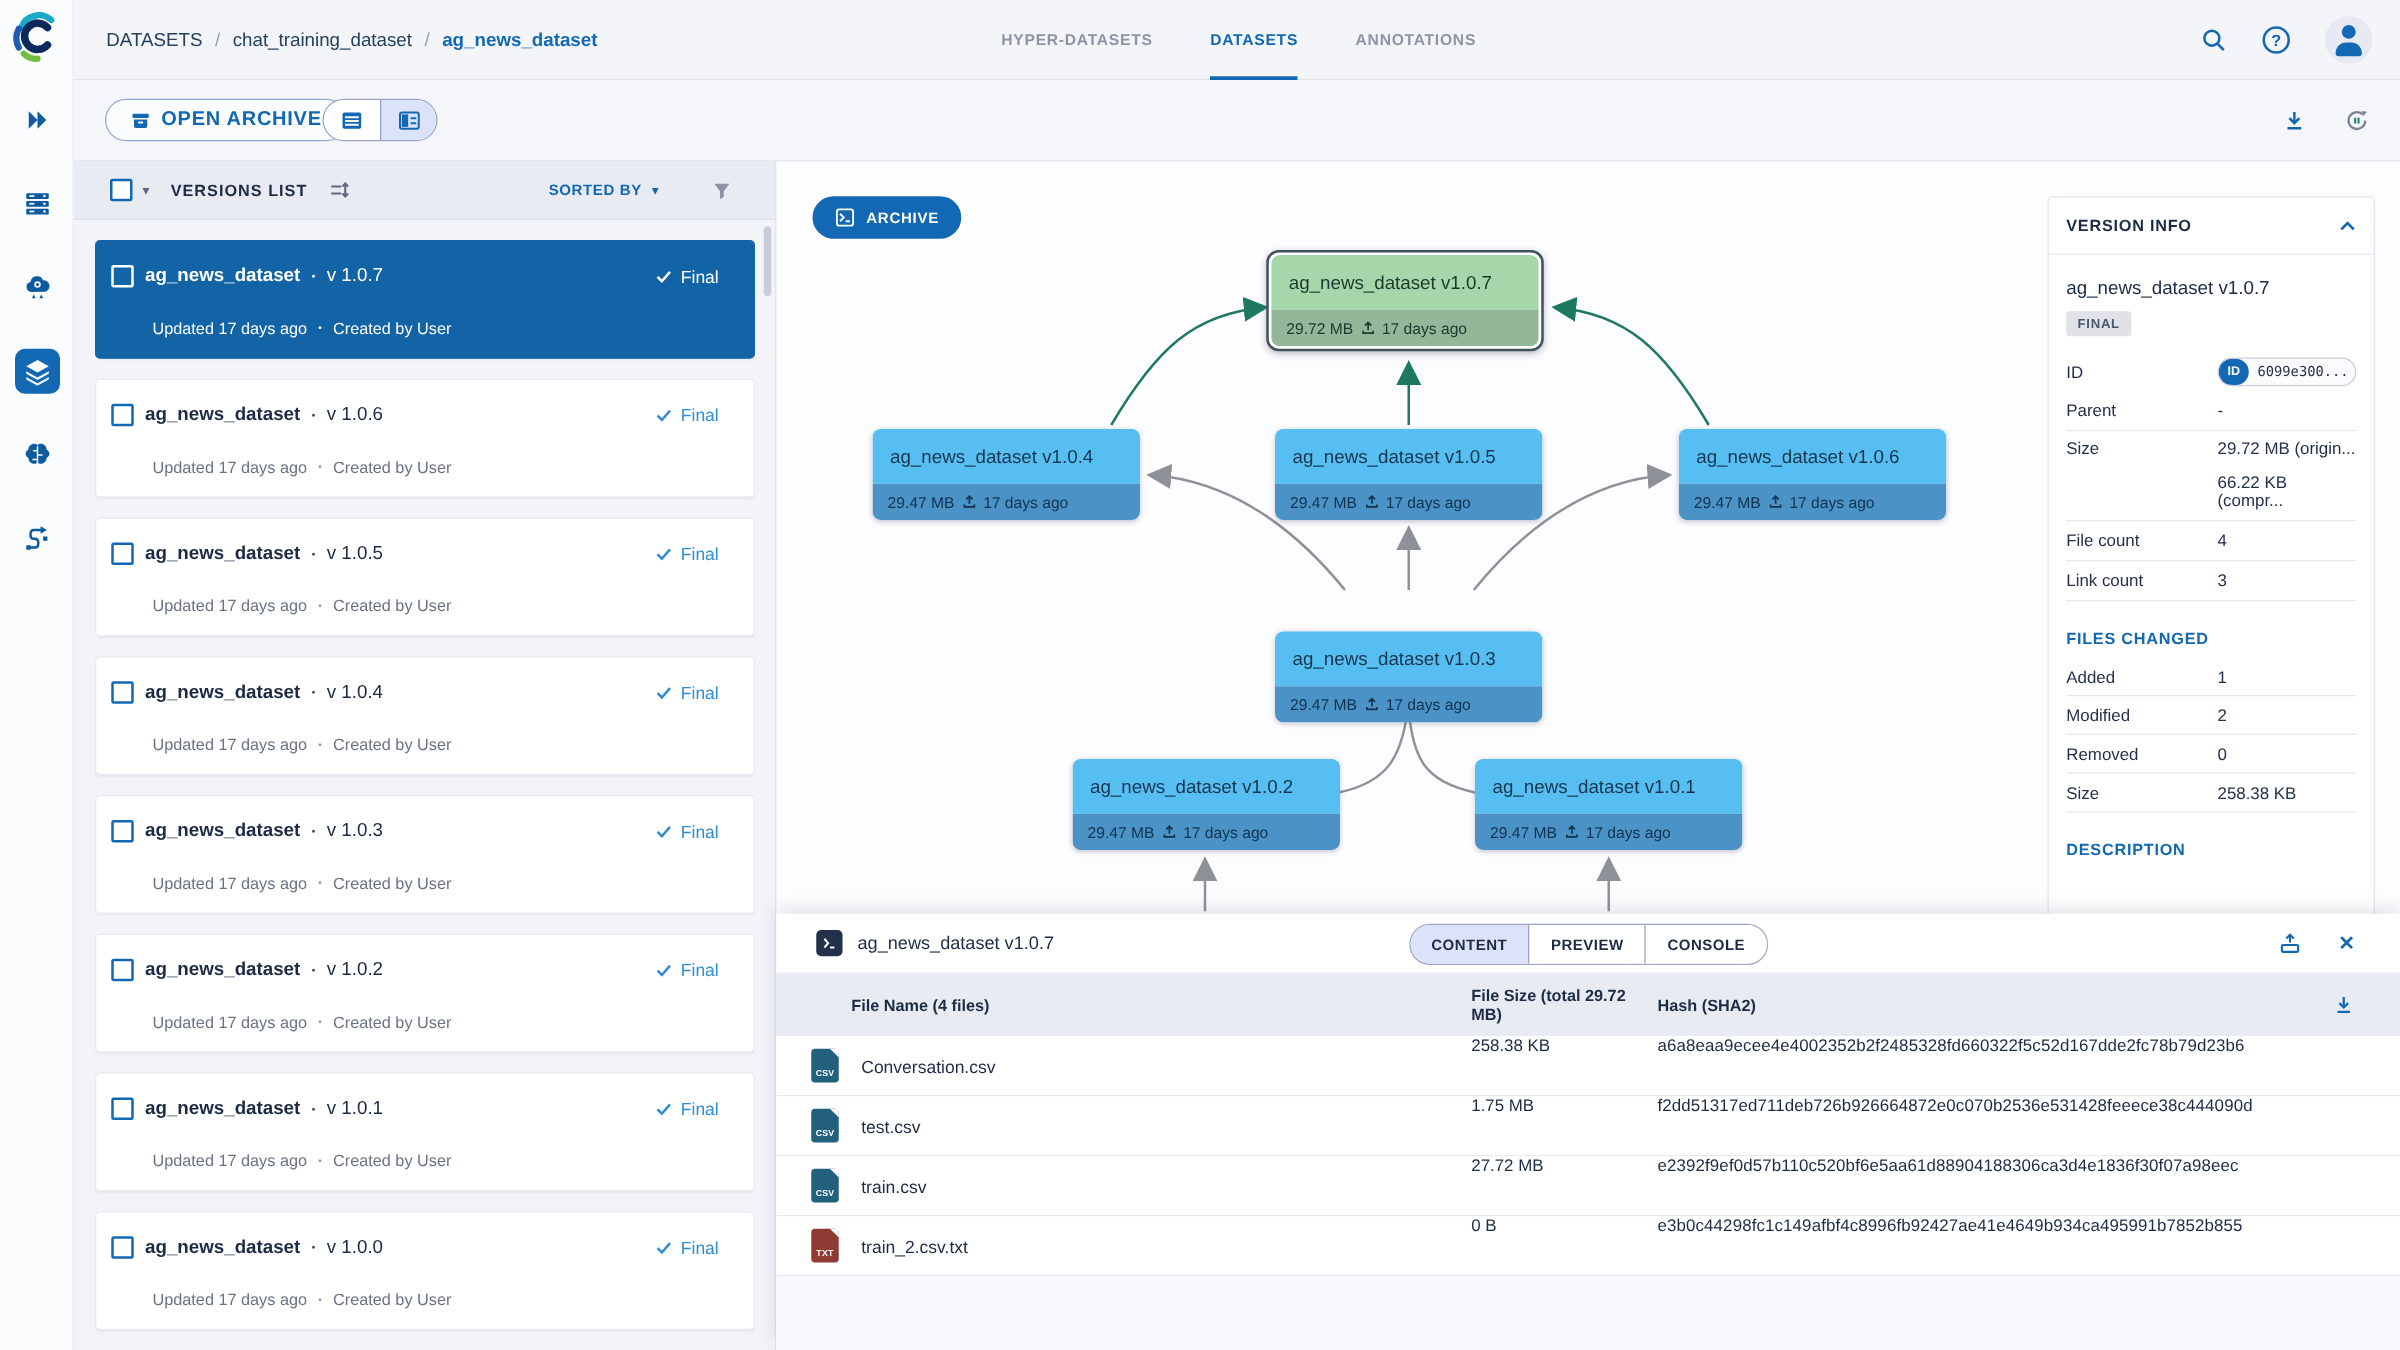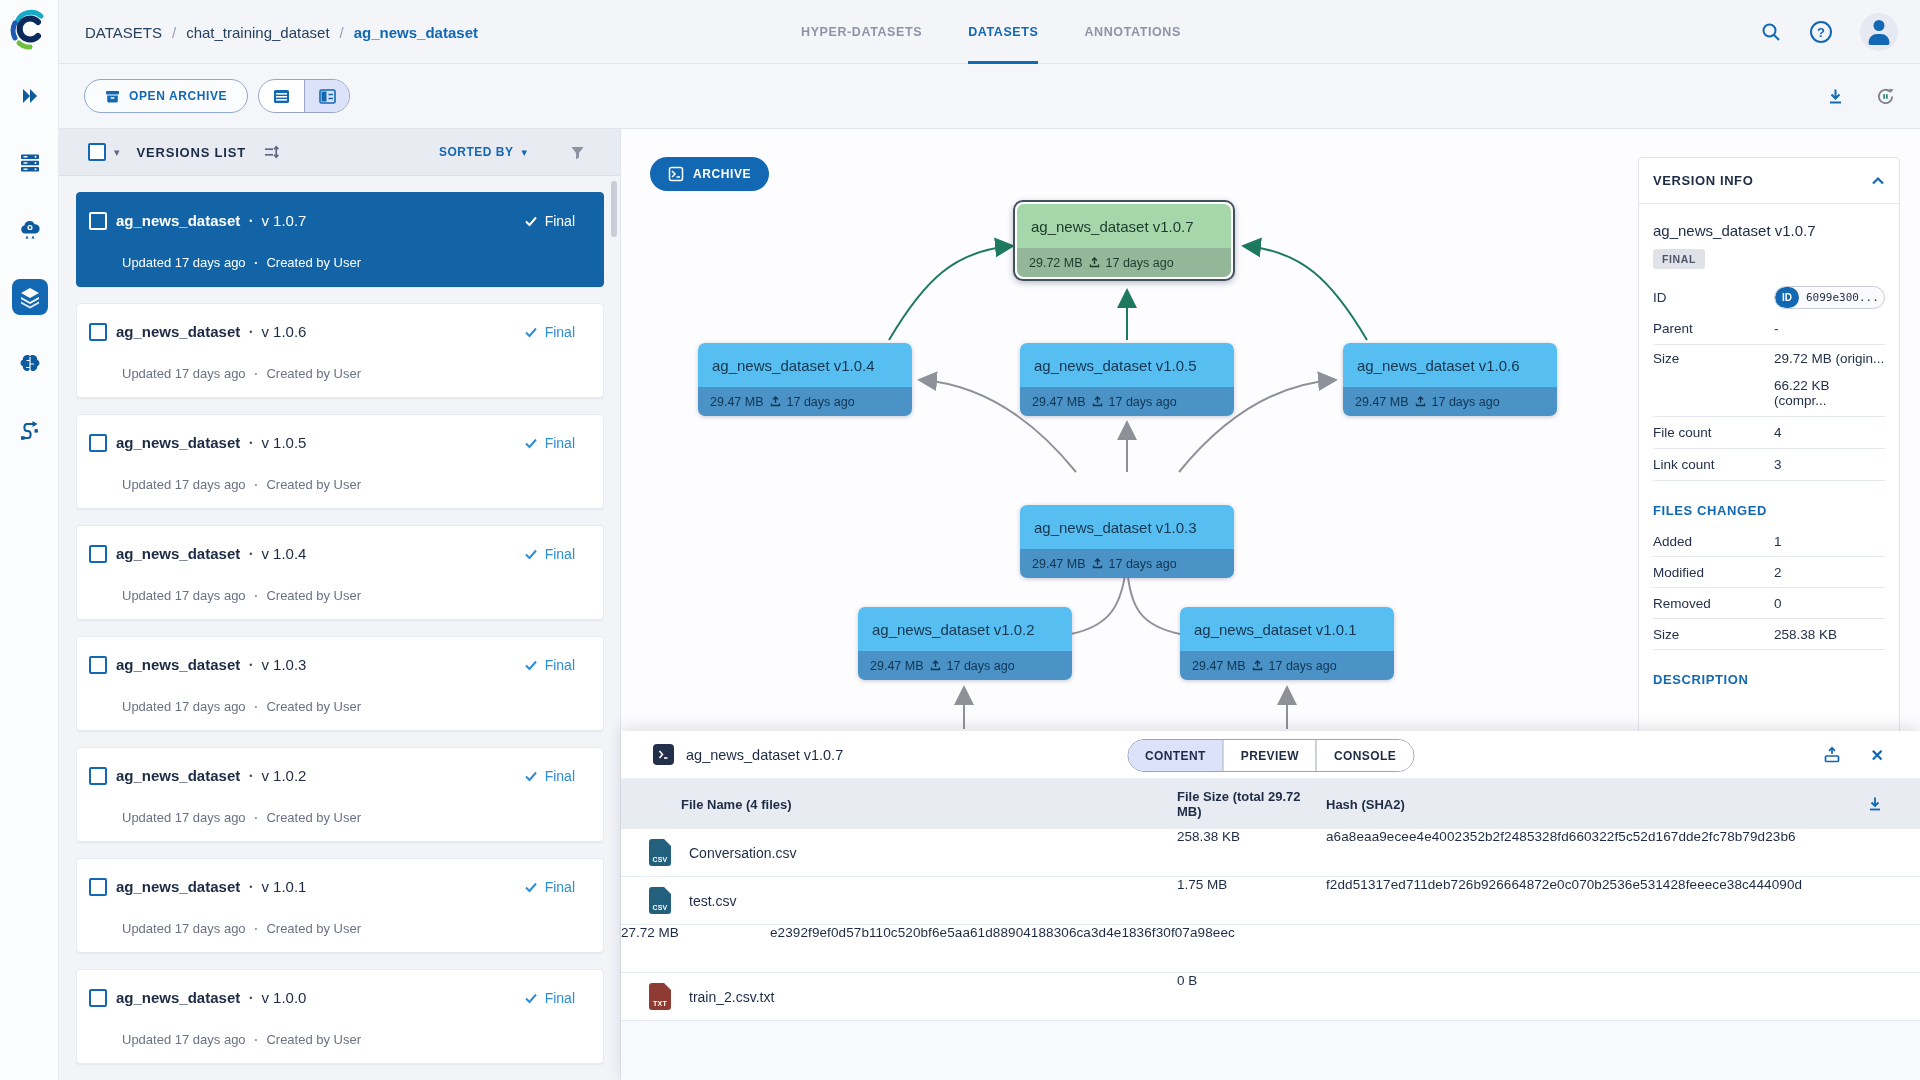--- a/index.html
+++ b/index.html
@@ -26,21 +26,21 @@
   .htab.active::after { content:""; position:absolute; left:0; right:0; bottom:0; height:3px; background:#1268b3; }
   .header-right { position:absolute; right:22px; top:0; height:64px; display:flex; align-items:center; gap:28px; }
   .hicon { cursor:pointer; display:flex; align-items:center; justify-content:center; }
   .help-circle { width:22px; height:22px; border:2px solid #1268b3; border-radius:50%; color:#1268b3; font-size:13px; font-weight:bold; display:flex; align-items:center; justify-content:center; }
   .avatar { width:38px; height:38px; border-radius:50%; background:#e7e9f2; position:relative; cursor:pointer; }
   .avatar::before { content:""; position:absolute; top:7px; left:50%; transform:translateX(-50%); width:11px; height:11px; border-radius:50%; background:#1268b3; }
   .avatar::after { content:""; position:absolute; bottom:6px; left:50%; transform:translateX(-50%); width:21px; height:11px; border-radius:10px 10px 3px 3px; background:#1268b3; }
 
   
   .toolbar { position:absolute; left:59px; top:64px; right:0; height:65px; background:#f5f6fa; border-bottom:1px solid #e3e5ee; z-index:34; }
-  .btn-open-archive { position:absolute; left:25px; top:15px; height:34px; padding:0 20px; border:1px solid #8fa8d0; border-radius:17px; background:#fbfcfe; color:#1268b3; font-size:12px; font-weight:bold; letter-spacing:.6px; display:flex; align-items:center; gap:9px; cursor:pointer; }
+  .btn-open-archive { position:absolute; left:25px; top:15px; height:34px; padding:0 20px; border:1px solid #8fa8d0; border-radius:17px; background:#fbfcfe; color:#1268b3; font-size:16px; font-weight:bold; letter-spacing:.6px; display:flex; align-items:center; gap:9px; cursor:pointer; }
   .view-toggle { position:absolute; left:199px; top:15px; height:34px; display:flex; border:1px solid #9aa6c6; border-radius:17px; overflow:hidden; background:#fff; }
   .vt-seg { width:45px; height:100%; display:flex; align-items:center; justify-content:center; cursor:pointer; }
   .vt-seg + .vt-seg { border-left:1px solid #9aa6c6; }
   .vt-seg.active { background:#dbe2f9; }
   .toolbar-right { position:absolute; right:24px; top:0; height:65px; display:flex; align-items:center; gap:30px; }
 
   
   .versions { position:absolute; left:59px; top:129px; width:562px; bottom:0; background:#f3f4f8; border-right:1px solid #e3e5ee; z-index:20; }
   .versions-header { position:absolute; left:0; top:0; right:0; height:47px; background:#e9ebf3; border-bottom:1px solid #dde0ea; display:flex; align-items:center; }
   .vh-check { margin-left:29px; }
@@ -707,28 +707,35 @@
         <span class="col-name">
             <span class="file-icon csv">
               <span class="ext">CSV</span>
             </span>
             <span>test.csv</span>
           </span>
         <span class="col-size">1.75 MB</span>
         <span class="col-hash hash-text">f2dd51317ed711deb726b926664872e0c070b2536e531428feeece38c444090d</span>
       </div>
       <div class="frow">
+        <span class="col-name">
+            <span class="file-icon csv">
+              <span class="ext">CSV</span>
+            </span>
+            <span>train.csv</span>
+          </span>
         <span class="col-size">27.72 MB</span>
         <span class="col-hash hash-text">e2392f9ef0d57b110c520bf6e5aa61d88904188306ca3d4e1836f30f07a98eec</span>
       </div>
       <div class="frow">
         <span class="col-name">
             <span class="file-icon txt">
               <span class="ext">TXT</span>
             </span>
             <span>train_2.csv.txt</span>
           </span>
         <span class="col-size">0 B</span>
+        <span class="col-hash hash-text">e3b0c44298fc1c149afbf4c8996fb92427ae41e4649b934ca495991b7852b855</span>
       </div>
     </div>
   </div>
 
 </div>
 
 </body></html>

